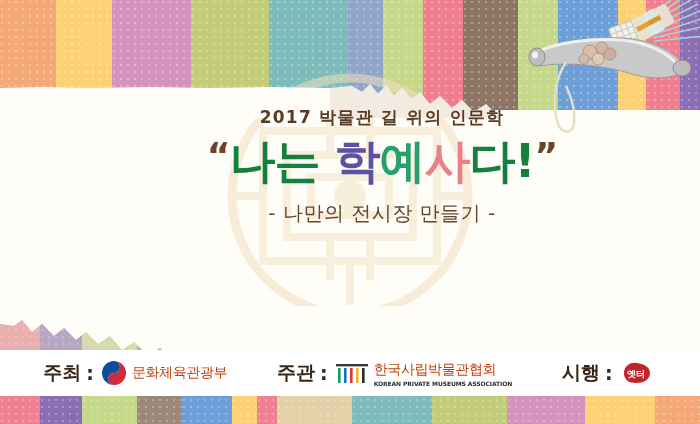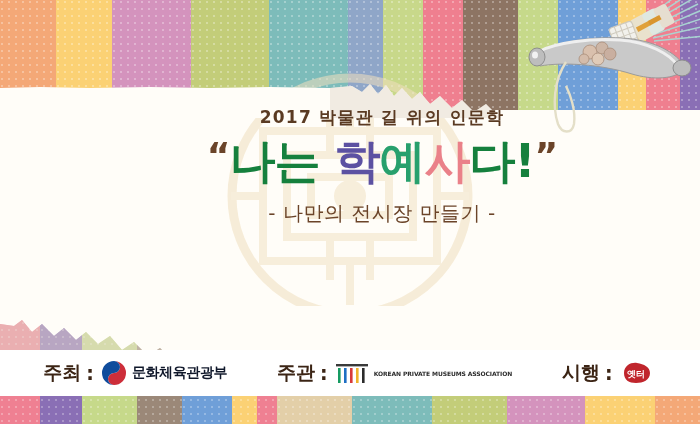--- a/index.html
+++ b/index.html
@@ -83,21 +83,21 @@
     background:#ffffff;display:flex;align-items:center;justify-content:center;
     gap:12px;
   }
   .credit-group{display:flex;align-items:center;}
   .credit-label{
     font-size:19px;font-weight:700;color:#3b2414;letter-spacing:0px;
     margin-right:4px;white-space:nowrap;
   }
   .credit-colon{font-size:19px;font-weight:700;color:#3b2414;margin:0 7px 0 1px;}
   .credit-org{
-    font-size:14px;font-weight:700;color:#0f172a;white-space:nowrap;letter-spacing:-.4px;
+    font-size:14px;font-weight:400;color:#c2410c;white-space:nowrap;letter-spacing:-.4px;
   }
   .credit-org-sm{
     font-size:6px;font-weight:700;color:#2b2b2b;white-space:nowrap;letter-spacing:-.1px;
     display:block;margin-top:1px;
   }
   .gap{width:26px;}
   .logo-mcst{width:26px;height:26px;margin-right:5px;flex:0 0 auto;}
   .logo-kpma{width:34px;height:24px;margin-right:5px;flex:0 0 auto;}
   .logo-yetteo{width:32px;height:24px;margin-right:5px;flex:0 0 auto;}
 </style>
@@ -252,20 +252,21 @@
       <span class="credit-colon">:</span>
       <svg class="logo-kpma" viewBox="0 0 34 24">
         <rect x="1" y="3" width="32" height="2.4" fill="#3a3a3a"></rect>
         <rect x="3" y="7" width="2.6" height="15" fill="#169b62"></rect>
         <rect x="9" y="7" width="2.6" height="15" fill="#1e6fc4"></rect>
         <rect x="15" y="7" width="2.6" height="15" fill="#d93a3a"></rect>
         <rect x="21" y="7" width="2.6" height="15" fill="#f0b32a"></rect>
         <rect x="27" y="7" width="2.6" height="15" fill="#2b2b2b"></rect>
       </svg>
       <span>
+        <span class="credit-org">한국사립박물관협회</span>
         <span class="credit-org-sm">KOREAN PRIVATE MUSEUMS ASSOCIATION</span>
       </span>
     </div>
 
     <div class="gap"></div>
 
     <div class="credit-group">
       <span class="credit-label">시행</span>
       <span class="credit-colon">:</span>
       <svg class="logo-yetteo" viewBox="0 0 32 24">

